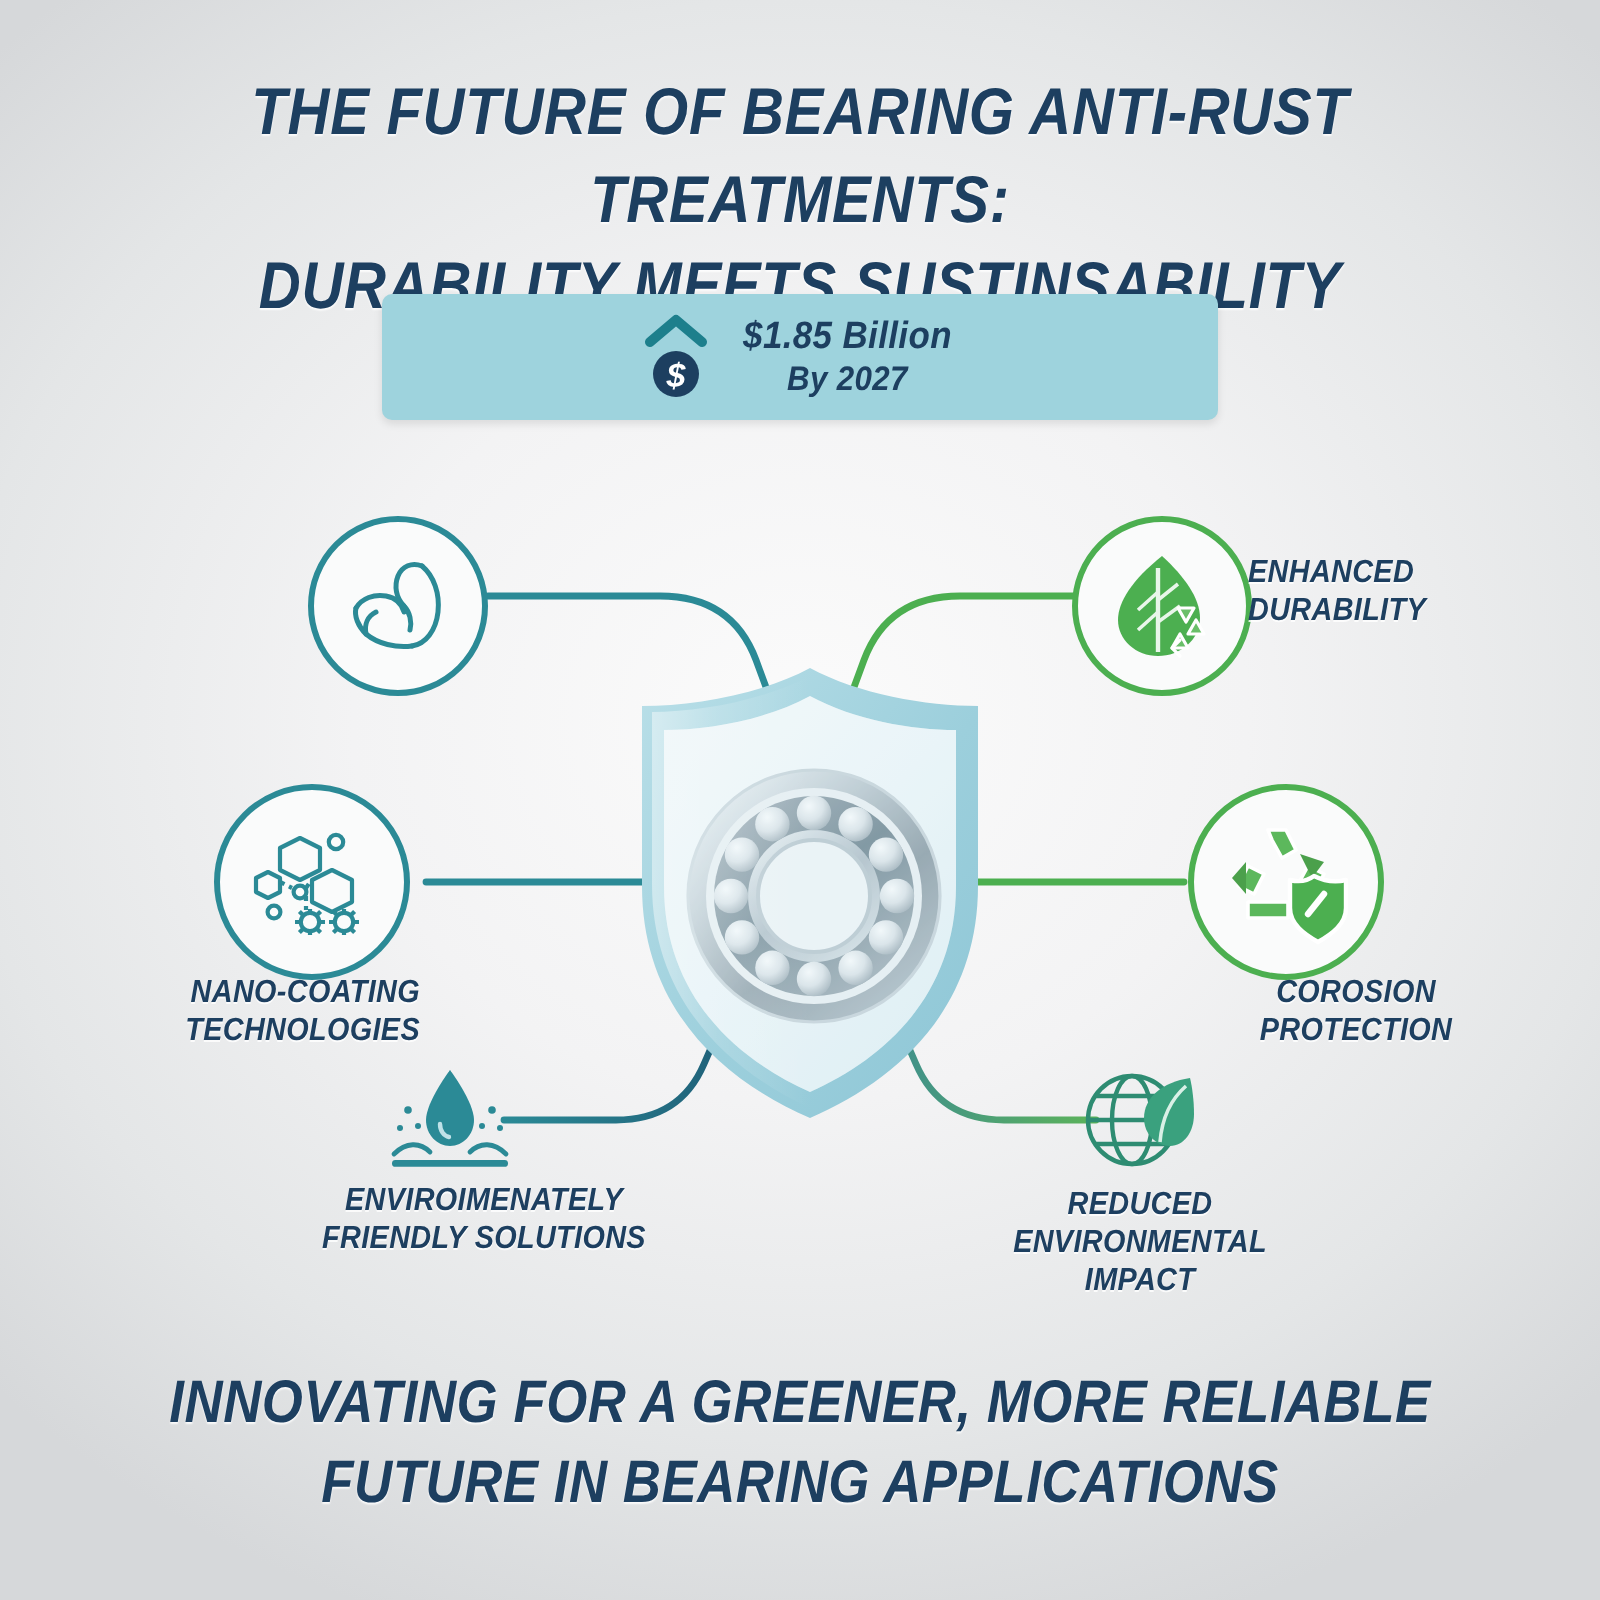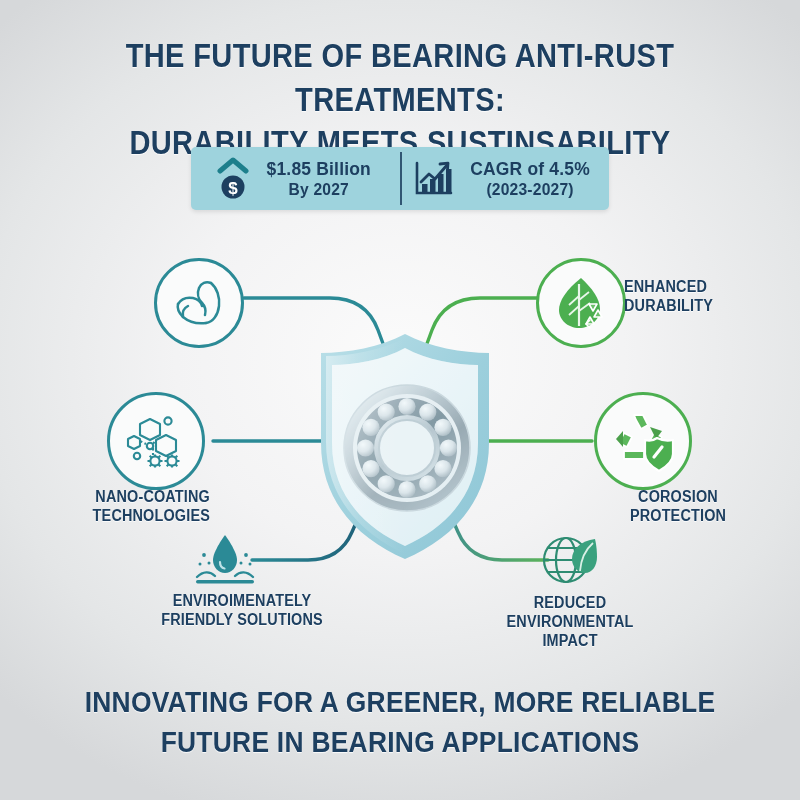--- a/index.html
+++ b/index.html
@@ -9,20 +9,21 @@
     overflow: hidden;
     font-family: "Liberation Sans", sans-serif;
   }
 
   #page {
     position: relative;
     width: 800px; height: 800px;
     background:
       radial-gradient(ellipse 70% 60% at 50% 45%, #fbfbfb 0%, #f3f3f4 40%, #e4e6e7 75%, #d6d8da 100%);
     overflow: hidden;
+    font-style: italic;
   }
 
   
   .headline {
     position: absolute;
     top: 34px; left: 0; width: 800px;
     text-align: center;
     color: #1d3f60;
     font-family: "Liberation Sans Narrow", "Liberation Sans", sans-serif;
     font-weight: 700;
@@ -163,35 +164,20 @@
         <path d="M5 14 L18 3 L31 14" fill="none" stroke="#1d7f8c" stroke-width="5" stroke-linecap="round" stroke-linejoin="round"></path>
         <circle cx="18" cy="30" r="11.5" fill="#1d3f60"></circle>
         <text x="18" y="36.5" font-family="Liberation Sans, sans-serif" font-size="17" font-weight="700" fill="#ffffff" text-anchor="middle">$</text>
       </svg>
       <div class="stat-text">
         <span>$1.85 Billion</span>
         <span class="sub">By 2027</span>
       </div>
     </div>
 
-    <div class="stat">
-      <svg class="stat-icon" width="40" height="38" viewBox="0 0 40 38">
-        <path d="M3 3 L3 33 L37 33" fill="none" stroke="#1d3f60" stroke-width="2.6" stroke-linecap="round"></path>
-        <rect x="8" y="24" width="5.5" height="8" fill="#1d3f60"></rect>
-        <rect x="16" y="19" width="5.5" height="13" fill="#1d3f60"></rect>
-        <rect x="24" y="14" width="5.5" height="18" fill="#1d3f60"></rect>
-        <rect x="32" y="9" width="5.5" height="23" fill="#1d3f60"></rect>
-        <path d="M7 22 L15 14 L21 19 L33 5" fill="none" stroke="#1d3f60" stroke-width="2.8" stroke-linecap="round" stroke-linejoin="round"></path>
-        <path d="M26 4 L34 3.2 L33.4 11" fill="none" stroke="#1d3f60" stroke-width="2.8" stroke-linecap="round" stroke-linejoin="round"></path>
-      </svg>
-      <div class="stat-text">
-        <span>CAGR of 4.5%</span>
-        <span class="sub">(2023-2027)</span>
-      </div>
-    </div>
 
   </div>
 
   <svg id="connectors" viewBox="0 0 800 800">
     <defs>
       <linearGradient id="gTealBot" x1="0" y1="0" x2="1" y2="0">
         <stop offset="0%" stop-color="#2b8a96"></stop>
         <stop offset="100%" stop-color="#1f5f78"></stop>
       </linearGradient>
       <linearGradient id="gGreenBot" x1="0" y1="0" x2="1" y2="0">

